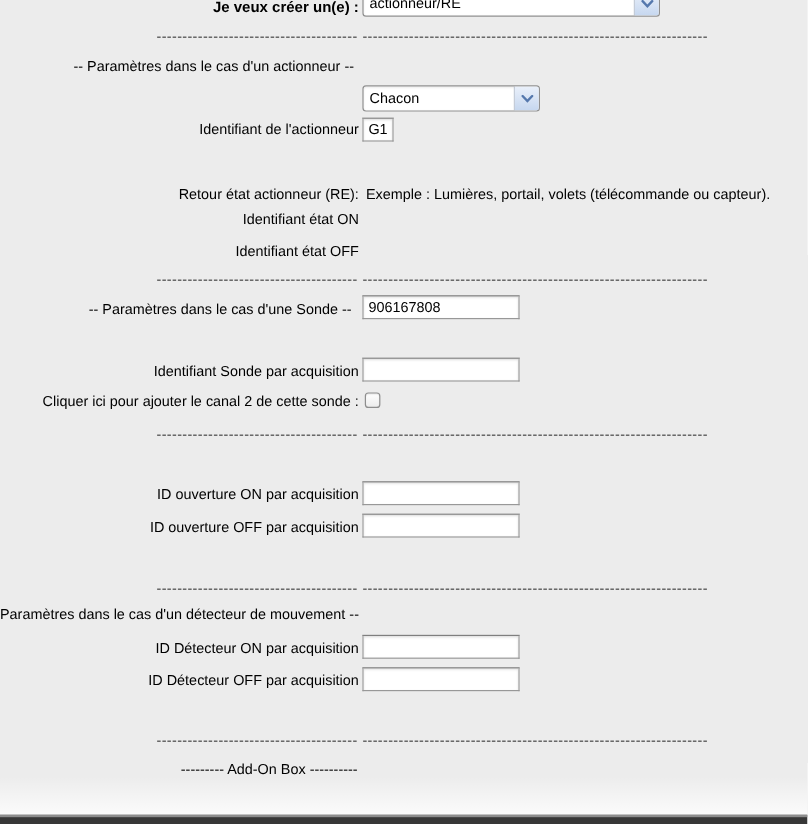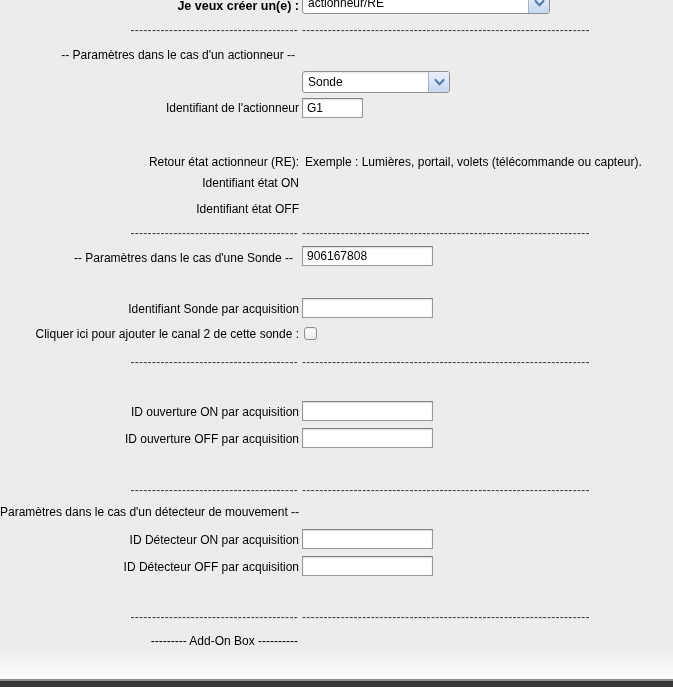--- a/index.html
+++ b/index.html
@@ -97,30 +97,30 @@
         </svg>
     </span>
   </div>
 
   <span class="sep-l" style="top:23px">---------------------------------------</span>
   <span class="sep-r" style="top:23px">-------------------------------------------------------------------</span>
 
   <span class="rlabel" style="top:48px;right:378px">-- Paramètres dans le cas d'un actionneur --</span>
 
   <div class="combo" style="left:302px;top:71px;width:148px">
-    <span class="combo-text">Sonde</span>
+    <span class="combo-text">Chacon</span>
     <span class="combo-btn">
       <svg width="11" height="7" viewBox="0 0 11 7">
           <path d="M1.5 1 L5.5 5.2 L9.5 1" stroke="#5578ad" stroke-width="2" fill="none" stroke-linecap="round"></path>
         </svg>
     </span>
   </div>
 
   <span class="rlabel" style="top:101px">Identifiant de l'actionneur</span>
-  <input class="tinput" style="left: 302px; top: 98px; width: 61px;" value="G1">
+  <input class="tinput" style="left: 302px; top: 98px; width: 26px;" value="G1">
 
   <span class="rlabel" style="top:155px">Retour état actionneur (RE):</span>
   <span class="llabel" style="left:305px;top:155px">Exemple : Lumières, portail, volets (télécommande ou capteur).</span>
 
   <span class="rlabel" style="top:176px">Identifiant état ON</span>
 
   <span class="rlabel" style="top:202px">Identifiant état OFF</span>
   <input class="tinput" style="left: 302px; top: 198px; width: 131px; margin-top: 48px;" value="906167808">
 
   <span class="sep-l" style="top:226px">---------------------------------------</span>

